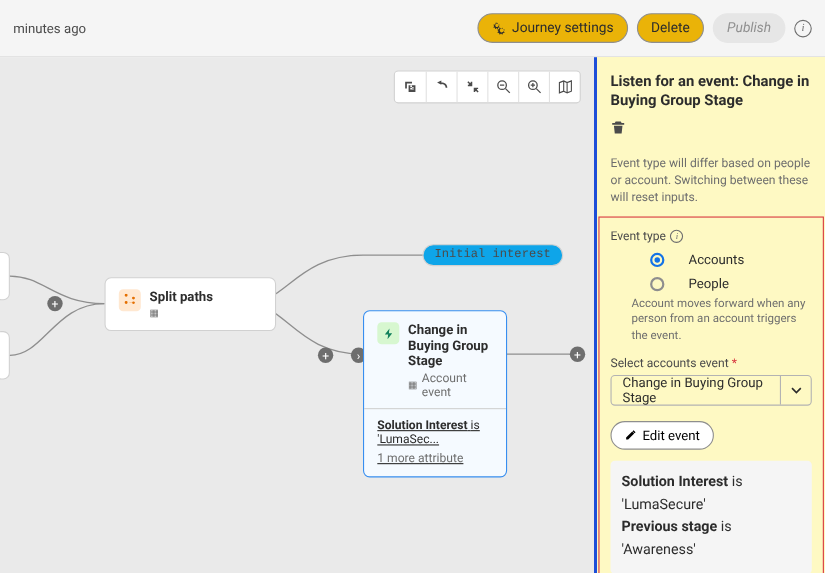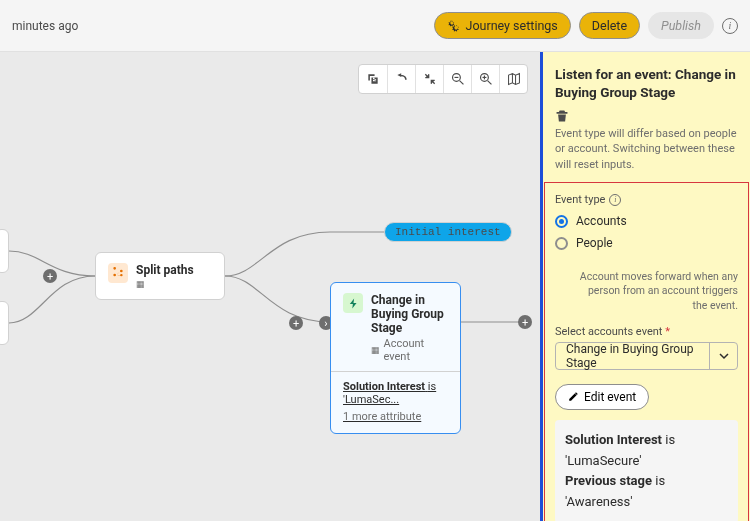--- a/index.html
+++ b/index.html
@@ -37,28 +37,28 @@
   .card-sub { font-size: 11px; color: #6e6e6e; display: flex; align-items: center; gap: 4px; margin-top: 2px;}
   .card-sub .icn { font-size: 9px; }
   .card-sel { border: 1.5px solid #378ef0; background: #f5faff;}
   .card-sel .sec { font-size: 11px; border-top: 1px solid #d1d1d1; margin: 8px -12px 0; padding: 8px 12px 0; color: #2c2c2c; text-decoration: underline;}
   .card-sel .sec .more { color: #6e6e6e; margin-top: 4px;}
   
   
   .panel { width: 210px; background: #fef9c3; border-left: 3px solid #1d4ed8; padding: 14px 12px; overflow-y: auto; font-size: 12px; color: #2c2c2c;}
   .p-title { font-weight: 700; font-size: 13.5px; line-height: 1.3; }
   .trash { margin-top: 8px; cursor: pointer; color: #4b4b4b; font-size: 14px;}
-  .p-help { font-size: 11px; color: #6e6e6e; line-height: 1.4; margin-bottom: 10px;}
+  .p-help { font-size: 11px; color: #6e6e6e; line-height: 1.4; margin-top: 14px; margin-bottom: 10px;}
   .redbox { border: 1.5px solid #d7373f; padding: 10px; margin: 0 -11px; }
   .f-lbl { font-size: 11px; color: #4b4b4b; display: flex; align-items: center; gap: 4px; }
-  .radio-row { display: flex; align-items: center; gap: 8px; font-size: 12px; margin-top: 8px; }
+  .radio-row { display: flex; align-items: center; gap: 22px; font-size: 12px; margin-top: 8px; margin-left: 36px; }
   .radio { width: 13px; height: 13px; border: 2px solid #8e8e8e; border-radius: 50%; display:inline-flex; align-items:center; justify-content:center;}
   .radio.on { border-color: #1473e6;}
   .radio.on::after { content:''; width:5px; height:5px; background:#1473e6; border-radius:50%;}
-  .r-help { font-size: 10.5px; color: #6e6e6e; line-height: 1.35; margin-left: 19px; margin-top: 20px; text-align: right;}
+  .r-help { font-size: 10.5px; color: #6e6e6e; line-height: 1.35; margin-left: 19px; margin-top: 4px;}
   .sel-lbl { font-size: 11px; color: #4b4b4b; margin-top: 12px;}
   .sel-lbl .req { color: #d7373f; }
   .select { border: 1px solid #b3b3b3; border-radius: 4px; display: flex; height: 28px; margin-top: 4px; }
   .select .val { flex:1; padding: 0 10px; display:flex; align-items:center; font-size: 12px;}
   .select .car { width: 28px; border-left: 1px solid #b3b3b3; display:flex; align-items:center; justify-content:center;}
   .editev { border: 1px solid #8e8e8e; border-radius: 14px; background: #fff; padding: 5px 12px; font-size: 12px; display:inline-flex; gap:5px; align-items:center; margin-top: 14px; cursor:pointer;}
   .cond-box { background: #f5f5f5; border-radius: 4px; padding: 10px; font-size: 13px; margin-top: 10px; line-height: 1.6;}
   .cond-box b { font-weight: 700;}
   .tmo-row { display:flex; justify-content:space-between; align-items:center; margin-top: 16px;}
   .tmo-row .t { font-weight: 700; font-size: 12.5px;}
@@ -98,21 +98,21 @@
         <path d="M9 199 C 40 199, 50 224, 95 224"></path>
         <path d="M9 271 C 40 271, 50 224, 95 224"></path>
         <path d="M225 224 C 260 224, 270 180, 330 180 L 490 180"></path>
         <path d="M225 224 C 260 224, 270 270, 330 270"></path>
         <path d="M460 270 L 525 270"></path>
       </g>
     </svg>
 
     <div class="plus-dot" style="left:50px; top:224px;">+</div>
 
-    <div class="card" style="left:95px; top:200px; width:130px;">
+    <div class="card" style="left:95px; top:200px; width:156px;">
       <div class="card-head">
         <span class="card-ic ic-orange">
           <svg width="12" height="12" viewBox="0 0 18 18">
               <path fill="currentColor" d="M6 2a2 2 0 1 0 0 4 2 2 0 0 0 0-4zm6 10a2 2 0 1 0 0 4 2 2 0 0 0 0-4zM2 12a2 2 0 1 0 0 4 2 2 0 0 0 0-4zm5-6.5c0 .3 0 .6-.1.8L10.8 10c.4-.3.9-.5 1.4-.5V5.9A2 2 0 0 1 12 2a2 2 0 0 1 0 4v3.5c-.5 0-1 .2-1.4.5L6.9 6.3C7 6 7 5.8 7 5.5z" transform="rotate(90 9 9)"></path>
             </svg>
         </span>
         <div>
           <div class="card-ttl">Split paths</div>
           <div class="card-sub">
               <span class="icn">▦</span>

